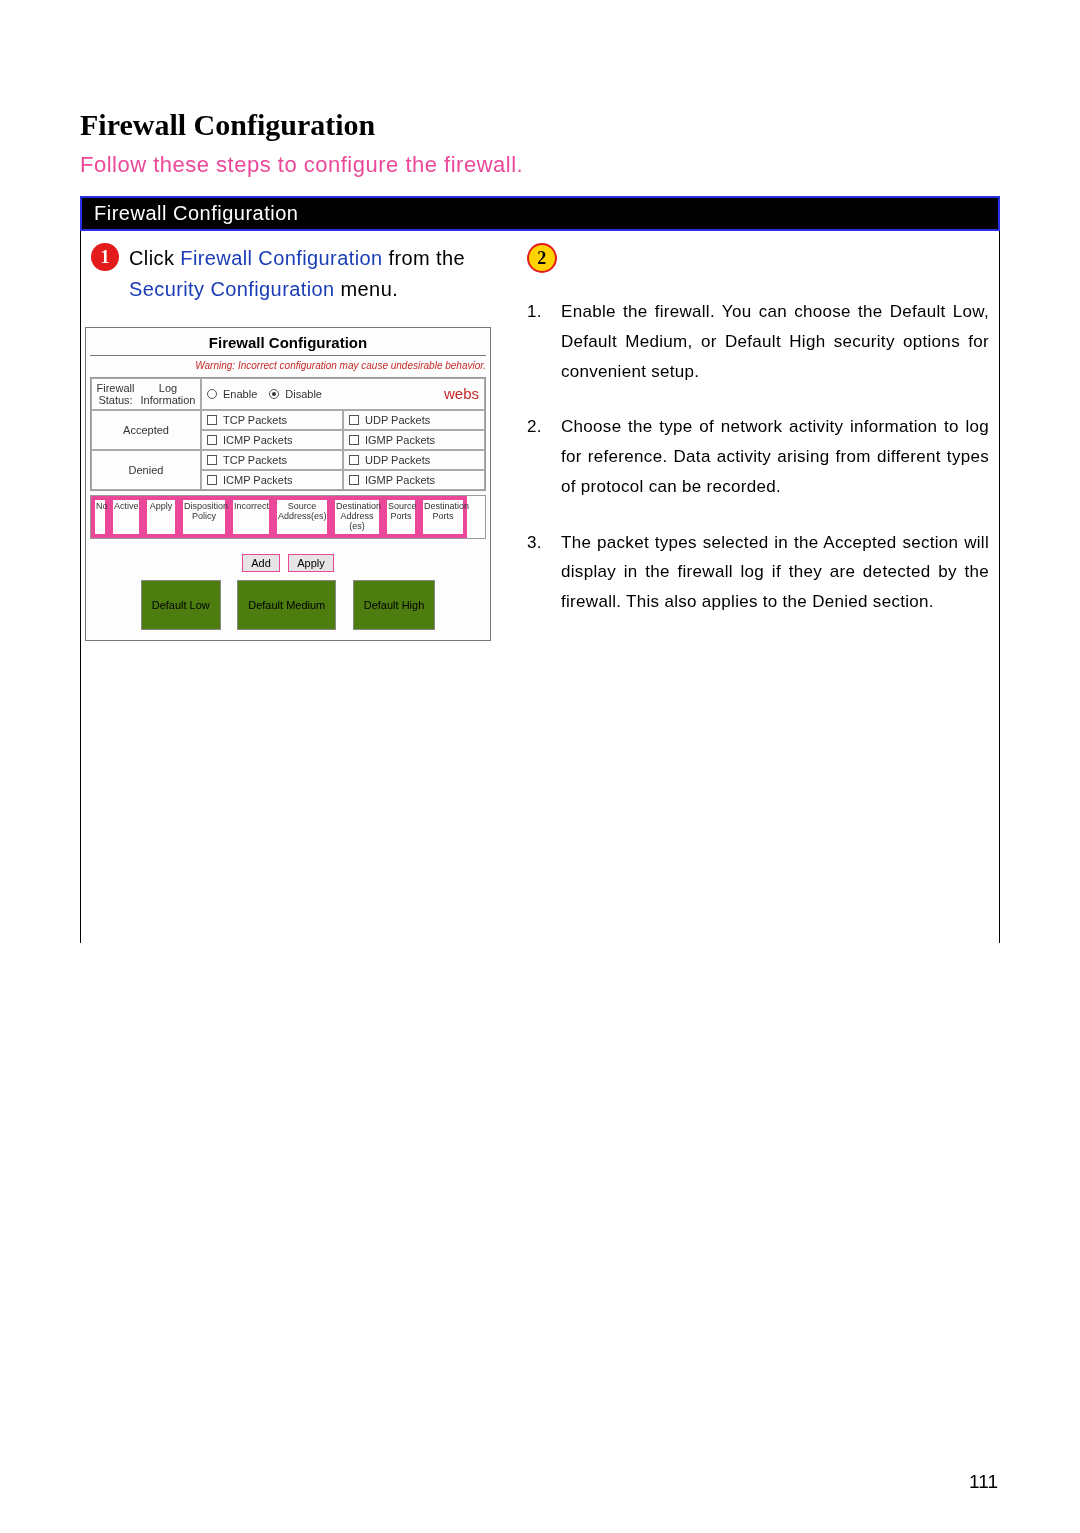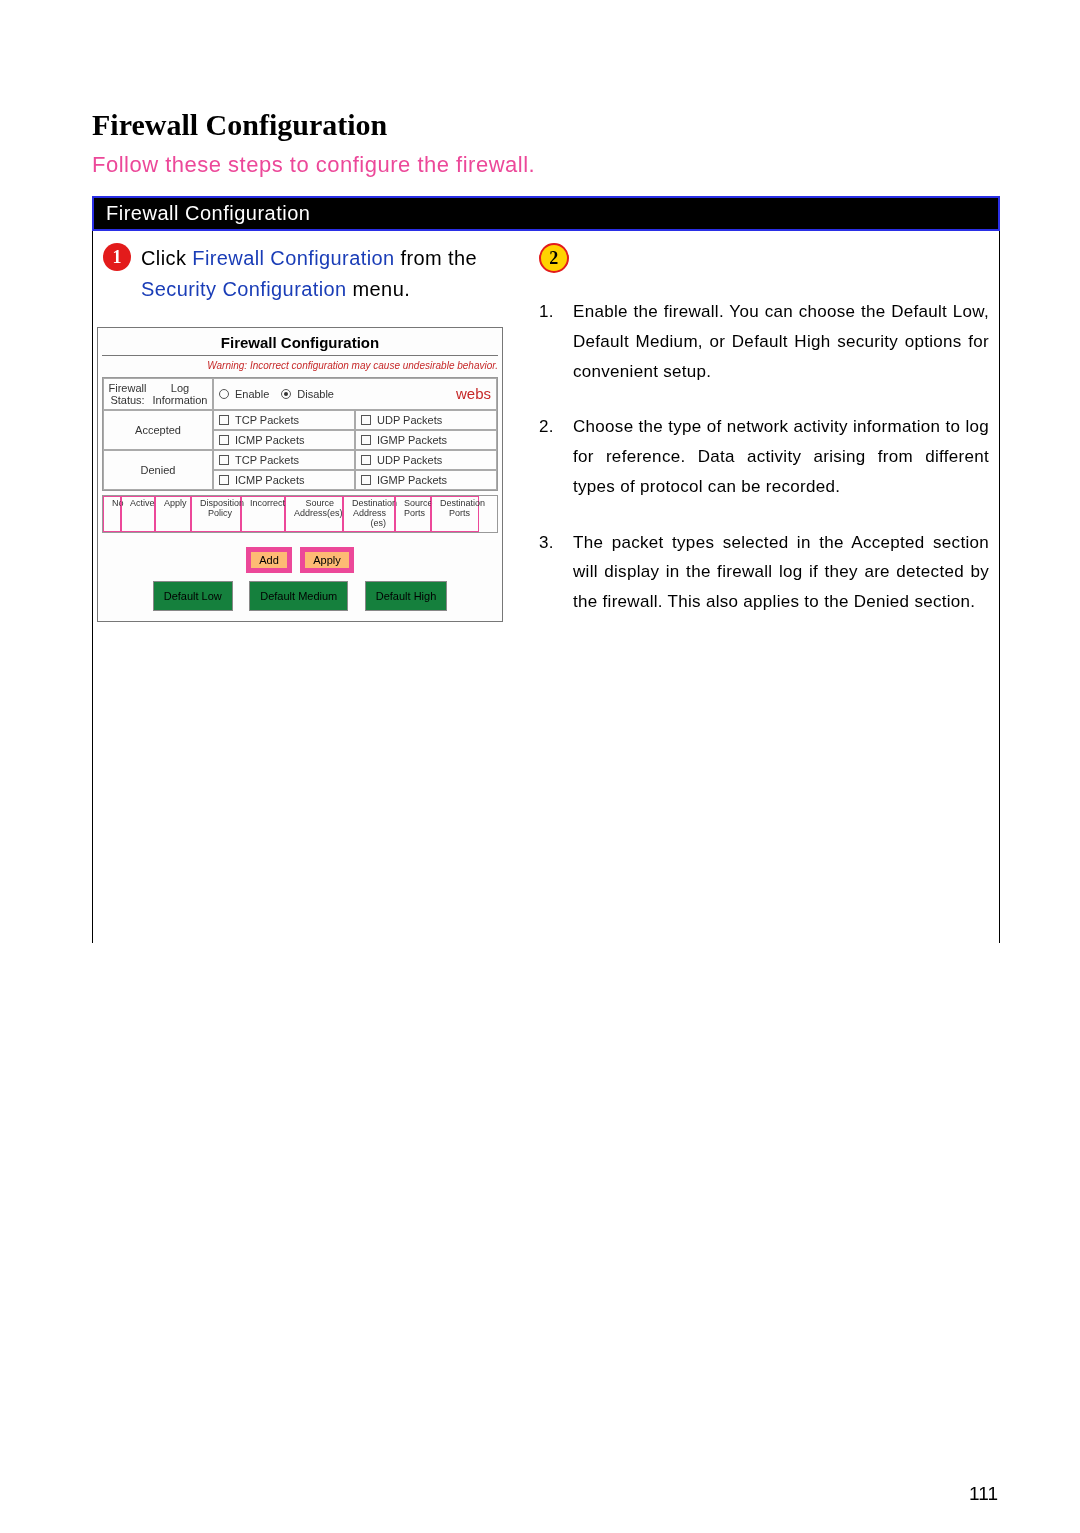--- a/index.html
+++ b/index.html
@@ -7,21 +7,20 @@
     margin: 0;
     padding: 0;
     font-family: Arial, Helvetica, sans-serif;
     background: #fff;
     width: 1080px;
     height: 1533px;
     position: relative;
   }
   .page {
     padding: 108px 80px 40px 80px;
-    margin-left: 12px;
   }
   .main-title {
     font-family: "Times New Roman", Times, serif;
     font-size: 30px;
     font-weight: bold;
     color: #000;
     margin: 0 0 10px 0;
   }
   .intro {
     font-family: "Trebuchet MS", Verdana, sans-serif;
@@ -96,21 +95,21 @@
   .ol .item {
     display: flex;
     margin-bottom: 26px;
     text-align: justify;
   }
   .ol .num { flex: 0 0 34px; }
   .ol .txt { flex: 1; }
   .page-num {
     position: absolute;
     right: 82px;
-    bottom: 28px;
+    bottom: 40px;
     font-family: "Trebuchet MS", Verdana, sans-serif;
     font-size: 19px;
   }
 
   
   .shot {
     border: 1px solid #777;
     padding: 6px 4px 10px 4px;
     margin-top: 20px;
     margin-left: -6px;
@@ -174,45 +173,44 @@
   .rules-head {
     display: grid;
     grid-template-columns: 18px 34px 36px 50px 44px 58px 52px 36px 48px;
     border: 1px solid #999;
     font-size: 9px;
     text-align: center;
     color: #333;
     margin-top: 4px;
   }
   .rules-head div {
-    border: 1px solid #ec4899;
-    padding: 2px 8px;
+    border: 4px solid #ec4899;
+    padding: 2px 1px;
     line-height: 1.1;
-    text-align: right;
   }
   .btnrow {
     text-align: center;
     margin-top: 14px;
   }
   .btn {
     font-size: 11px;
     padding: 2px 8px;
-    border: 5px solid #ec4899;
-    background: #fdba74;
+    border: 1px solid #ec4899;
+    background: #e5e5e5;
     margin: 0 2px;
   }
   .btnrow2 {
     text-align: center;
     margin-top: 8px;
   }
   .btn2 {
     font-size: 11px;
-    padding: 8px 10px;
+    padding: 18px 10px;
     border: 1px solid #888;
-    background: #15803d;
+    background: #4d7c0f;
     margin: 0 6px;
   }
 </style>
 </head>
 <body>
 
 <div class="page">
   <h1 class="main-title">Firewall Configuration</h1>
   <p class="intro">Follow these steps to configure the firewall.</p>
 

